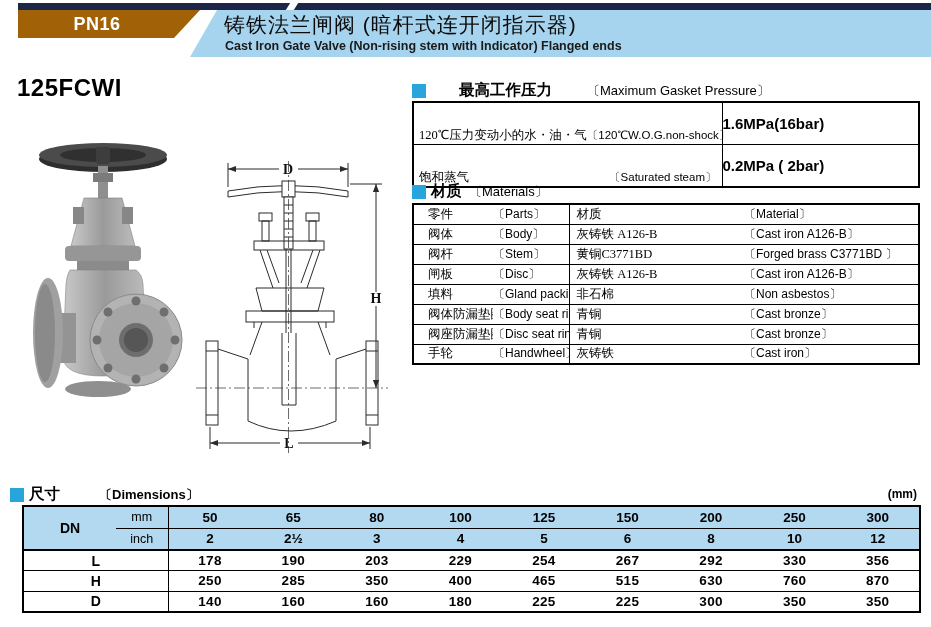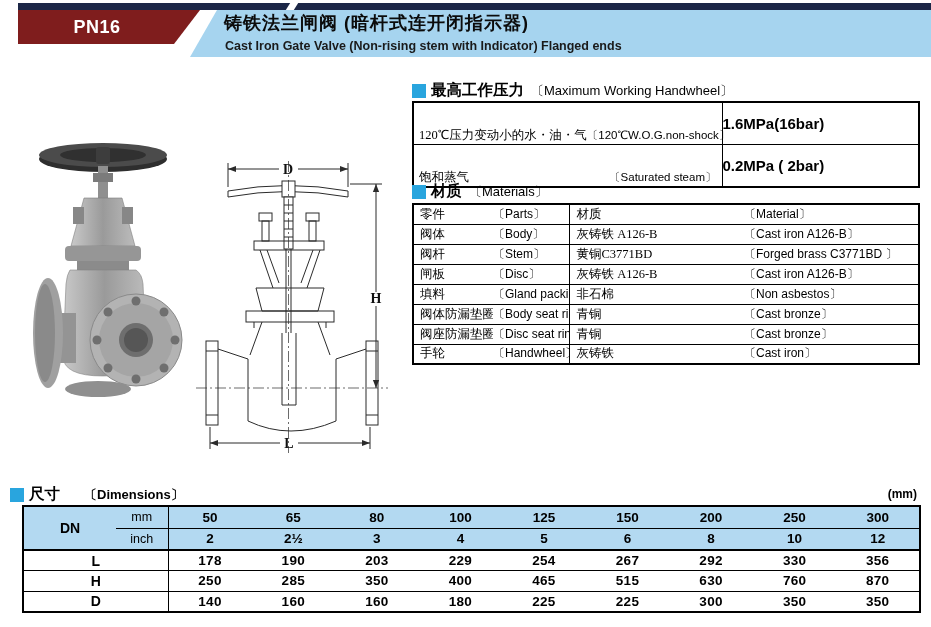--- a/index.html
+++ b/index.html
@@ -7,30 +7,30 @@
   body { font-family:"Liberation Sans", sans-serif; }
   .page {
     position:relative; width:931px; height:627px; background:#ffffff;
     overflow:hidden; margin:0 auto;
   }
 
   
   .top-stripe { position:absolute; left:18px; top:3px; width:913px; height:7px; background:#1c2747; }
   .stripe-notch { position:absolute; left:288px; top:1px; width:8px; height:11px; background:#ffffff; transform:skewX(-32deg); }
   .badge {
-    position:absolute; left:18px; top:10px; width:182px; height:34px; background:#7f1d1d;
+    position:absolute; left:18px; top:10px; width:182px; height:28px; background:#a16207;
     clip-path:polygon(0 0, 100% 0, calc(100% - 26px) 100%, 0 100%);
     display:flex; align-items:center; justify-content:center; padding-right:24px;
   }
   .badge span { color:#ffffff; font-weight:bold; font-size:18px; letter-spacing:0.5px; }
   .band {
     position:absolute; left:190px; top:10px; width:741px; height:47px; background:#a6d4ef;
     clip-path:polygon(27px 0, 100% 0, 100% 100%, 0 100%);
   }
-  .title-cn { position:absolute; left:34px; top:1px; font-size:18px; font-weight:bold; color:#0b0b0b; letter-spacing:1px; }
+  .title-cn { position:absolute; left:34px; top:1px; font-size:21px; font-weight:normal; color:#0b0b0b; letter-spacing:1px; }
   .title-en { position:absolute; left:35px; top:29px; font-size:12.5px; font-weight:600; color:#1a1a1a; }
 
   .model { position:absolute; left:17px; top:74px; font-size:24px; font-weight:bold; letter-spacing:0.5px; color:#000; }
 
   
   .sec-head { position:absolute; display:flex; align-items:center; }
   .sq { width:14px; height:14px; background:#29a5de; margin-right:5px; flex:none; }
   .sec-cn { font-weight:bold; font-size:15.5px; color:#000; }
   .sec-en { font-size:13px; margin-left:7px; color:#000; }
   .sec-en.bold { font-weight:bold; }
@@ -43,21 +43,21 @@
   .ptab td.plabel { width:309px; padding:0 5px; }
   .ptab td.plabel .cellflex { display:flex; justify-content:space-between; align-items:center;margin-top:24px; }
   .ptab .cn { font-family:"Liberation Serif", serif; font-size:12.5px; white-space:nowrap; }
   .ptab .en { font-size:11.5px; white-space:nowrap; }
   .ptab td.pval { padding-left:0; font-weight:bold; font-size:15px; }
 
   
   .mtab { position:absolute; left:412px; top:203px; width:508px; border:2px solid #000; table-layout:fixed; }
   .mtab td { height:20px; border-bottom:1.3px solid #000; white-space:nowrap; overflow:hidden; }
   .mtab tr:last-child td { border-bottom:none; }
-  .mtab td.c1 { width:80px; padding-left:6px; font-family:"Liberation Serif", serif; font-size:12.5px; }
+  .mtab td.c1 { width:80px; padding-left:14px; font-family:"Liberation Serif", serif; font-size:12.5px; }
   .mtab td.c2 { width:76px; font-size:12px; }
   .mtab td.c3 { width:175px; border-left:1.5px solid #000; padding-left:7px; font-family:"Liberation Serif", serif; font-size:12.5px; }
   .mtab td.c4 { font-size:12px; }
 
   
   .dims { position:absolute; left:22px; top:505px; width:899px; border:2px solid #000; table-layout:fixed;padding-left:19px; }
   .dims td { text-align:center; padding:0; }
   .dims tr.h1 td, .dims tr.h2 td { background:#b3d9f1; height:22px; }
   .dims tr.h1 td.mid { border-bottom:1.2px solid #000; }
   .dims tr.h2 td { border-bottom:2.5px solid #000; }
@@ -82,20 +82,21 @@
   <div class="top-stripe"></div>
   <div class="stripe-notch"></div>
   <div class="badge">
     <span>PN16</span>
   </div>
   <div class="band">
     <div class="title-cn">铸铁法兰闸阀 (暗杆式连开闭指示器)</div>
     <div class="title-en">Cast Iron Gate Valve (Non-rising stem with Indicator) Flanged ends</div>
   </div>
 
+  <div class="model">125FCWI</div>
 
   <svg class="photo" width="168" height="300" viewBox="0 0 168 300">
     <defs>
       <linearGradient id="gmet" x1="0" y1="0" x2="1" y2="0">
         <stop offset="0" stop-color="#c9c9c9"></stop>
           <stop offset="0.5" stop-color="#9a9a9a"></stop>
           <stop offset="1" stop-color="#bcbcbc"></stop>
       </linearGradient>
     </defs>
     <ellipse cx="85" cy="31" rx="64" ry="13" fill="#2e2e2e"></ellipse>
@@ -186,24 +187,24 @@
     <line x1="186" y1="153" x2="186" y2="235" marker-end="url(#ar)"></line>
     <text x="186" y="150" text-anchor="middle">H</text>
 
     <line x1="20" y1="274" x2="20" y2="296"></line>
       <line x1="180" y1="274" x2="180" y2="296"></line>
     <line x1="20" y1="290" x2="90" y2="290" marker-start="url(#ar)"></line>
     <line x1="108" y1="290" x2="180" y2="290" marker-end="url(#ar)"></line>
     <text x="99" y="295" text-anchor="middle">L</text>
   </svg>
 
-  <div class="sec-head" style="left:412px; top:80px;">
+  <div class="sec-head" style="left:412px; top:80px;gap:28px;">
     <span class="sq"></span>
     <span class="sec-cn">最高工作压力</span>
-    <span class="sec-en">〔Maximum Working Handwheel〕</span>
+    <span class="sec-en">〔Maximum Gasket Pressure〕</span>
   </div>
   <table class="ptab">
     <tbody>
         <tr>
       <td class="plabel">
         <div class="cellflex">
           <span class="cn">120℃压力变动小的水・油・气</span>
           <span class="en">〔120℃W.O.G.non-shock〕</span>
         </div>
       </td>
@@ -275,21 +276,21 @@
       <td class="c2">〔Handwheel〕</td>
       <td class="c3">灰铸铁</td>
       <td class="c4">〔Cast iron〕</td>
     </tr>
   </tbody>
     </table>
 
   <div class="sec-head" style="left:10px; top:484px;">
     <span class="sq"></span>
     <span class="sec-cn">尺寸</span>
-    <span class="sec-en bold" style="margin-left:24px;text-align:center;">〔Dimensions〕</span>
+    <span class="sec-en bold" style="margin-left:39px;text-align:center;">〔Dimensions〕</span>
   </div>
   <div class="unit-label">(mm)</div>
 
   <table class="dims">
     <colgroup>
       <col style="width:93px">
         <col style="width:52px">
       <col>
         <col>
         <col>

